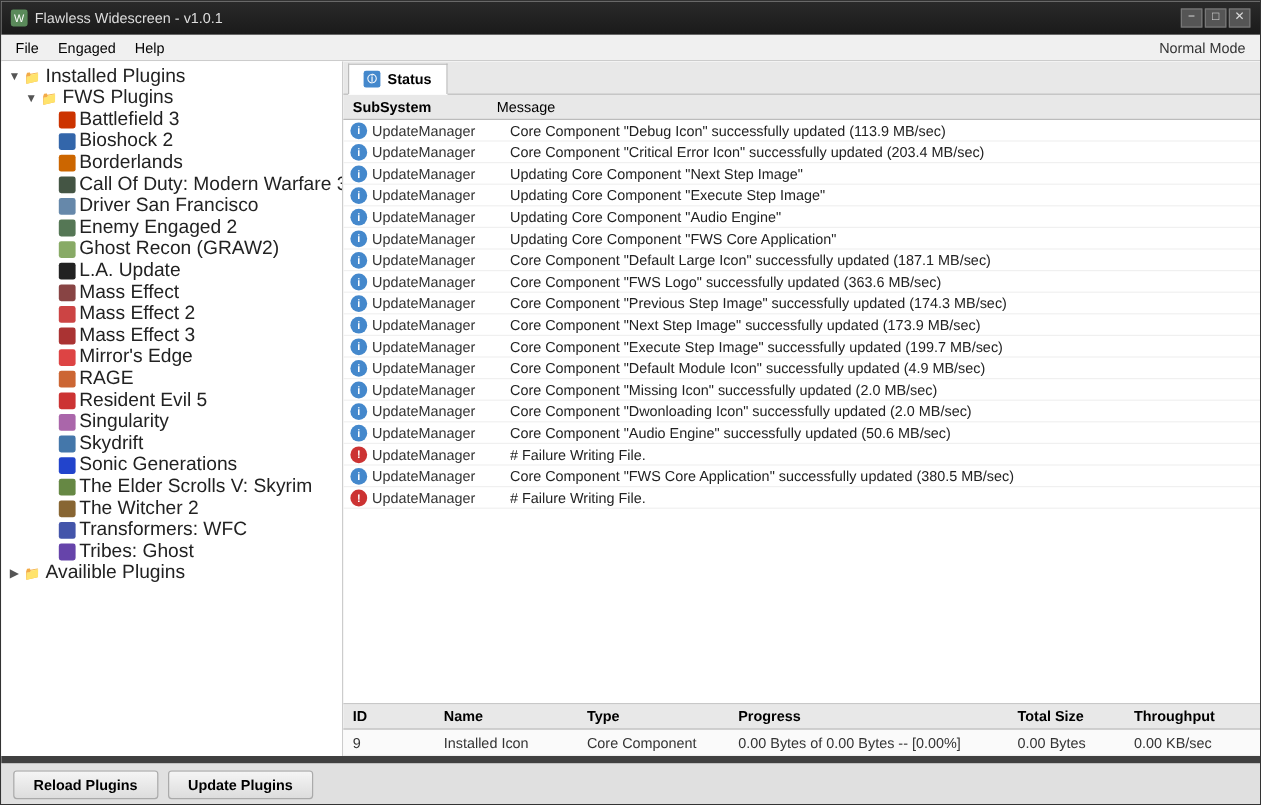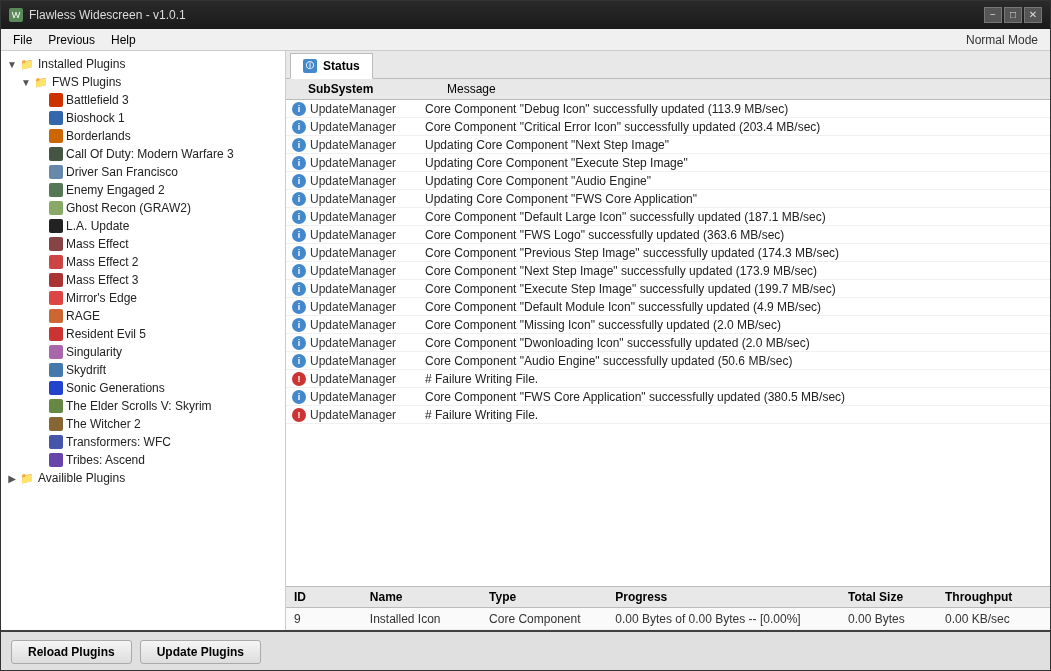--- a/index.html
+++ b/index.html
@@ -127,21 +127,21 @@
     }
     .folder-icon { color: #e8a020; }
     .plugin-icon {
       width: 14px;
       height: 14px;
       border-radius: 2px;
       flex-shrink: 0;
       margin-right: 3px;
     }
     .tree-label {
-      font-size: 12px;
+      font-size: 16px;
       color: #222;
     }
     .indent-1 { padding-left: 18px; }
     .indent-2 { padding-left: 34px; }
     
     .pi-bf3 { background: #cc3300; }
     .pi-bio { background: #3366aa; }
     .pi-bor { background: #cc6600; }
     .pi-cod { background: #334433; }
     .pi-mw2 { background: #445544; }
@@ -198,25 +198,24 @@
       display: flex;
       align-items: center;
       justify-content: center;
       font-size: 8px;
       color: #fff;
     }
     .log-header {
       display: flex;
       background: #e8e8e8;
       border-bottom: 1px solid #bbb;
-      padding: 3px 22px;
+      padding: 3px 8px;
       position: sticky;
       top: 0;
       z-index: 1;
-      gap: 19px;
     }
     .log-header-sub { width: 120px; font-weight: bold; font-size: 12px; }
     .log-header-msg { flex: 1; font-weight: normal; font-size: 12px; }
     .log-row {
       display: flex;
       align-items: center;
       padding: 1px 6px;
       border-bottom: 1px solid #f0f0f0;
       min-height: 18px;
     }
@@ -266,23 +265,23 @@
     .download-row {
       display: flex;
       align-items: center;
       padding: 3px 8px;
       border-bottom: 1px solid #f0f0f0;
       min-height: 22px;
     }
     .dl-val { font-size: 12px; color: #333; }
     .bottom-bar {
       background: #e0e0e0;
-      border-top: 2px solid #404040;
-      display: flex;
-      align-items: flex-end;
+      border-top: 6px solid #404040;
+      display: flex;
+      align-items: flex-start;
       padding: 6px 10px;
       gap: 8px;
       height: 40px;
     }
     .action-btn {
       padding: 4px 16px;
       background: linear-gradient(to bottom, #f5f5f5, #ddd);
       border: 1px solid #aaa;
       border-radius: 3px;
       font-size: 12px;
@@ -319,21 +318,21 @@
     </div>
     <div class="title-bar-controls">
       <div class="title-btn">−</div>
       <div class="title-btn">□</div>
       <div class="title-btn close">✕</div>
     </div>
   </div>
 
   <div class="menu-bar">
     <span class="menu-item">File</span>
-    <span class="menu-item">Previous</span>
+    <span class="menu-item">Engaged</span>
     <span class="menu-item">Help</span>
     <span class="mode-label">Normal Mode</span>
   </div>
 
   <div class="main-content">
 
     <div class="sidebar">
       <div class="tree-section">
 
         <div class="tree-item">
@@ -349,21 +348,21 @@
         </div>
 
         <div class="tree-item indent-2">
           <span class="tree-toggle"></span>
           <div class="plugin-icon pi-bf3"></div>
           <span class="tree-label">Battlefield 3</span>
         </div>
         <div class="tree-item indent-2">
           <span class="tree-toggle"></span>
           <div class="plugin-icon pi-bio"></div>
-          <span class="tree-label">Bioshock 1</span>
+          <span class="tree-label">Bioshock 2</span>
         </div>
         <div class="tree-item indent-2">
           <span class="tree-toggle"></span>
           <div class="plugin-icon pi-bor"></div>
           <span class="tree-label">Borderlands</span>
         </div>
         <div class="tree-item indent-2">
           <span class="tree-toggle"></span>
           <div class="plugin-icon pi-mw2"></div>
           <span class="tree-label">Call Of Duty: Modern Warfare 3</span>
@@ -444,21 +443,21 @@
           <span class="tree-label">The Witcher 2</span>
         </div>
         <div class="tree-item indent-2">
           <span class="tree-toggle"></span>
           <div class="plugin-icon pi-twfc"></div>
           <span class="tree-label">Transformers: WFC</span>
         </div>
         <div class="tree-item indent-2">
           <span class="tree-toggle"></span>
           <div class="plugin-icon pi-tri"></div>
-          <span class="tree-label">Tribes: Ascend</span>
+          <span class="tree-label">Tribes: Ghost</span>
         </div>
 
         <div class="tree-item">
           <span class="tree-toggle">▶</span>
           <span class="tree-icon folder-icon">📁</span>
           <span class="tree-label">Availible Plugins</span>
         </div>
       </div>
     </div>
 

